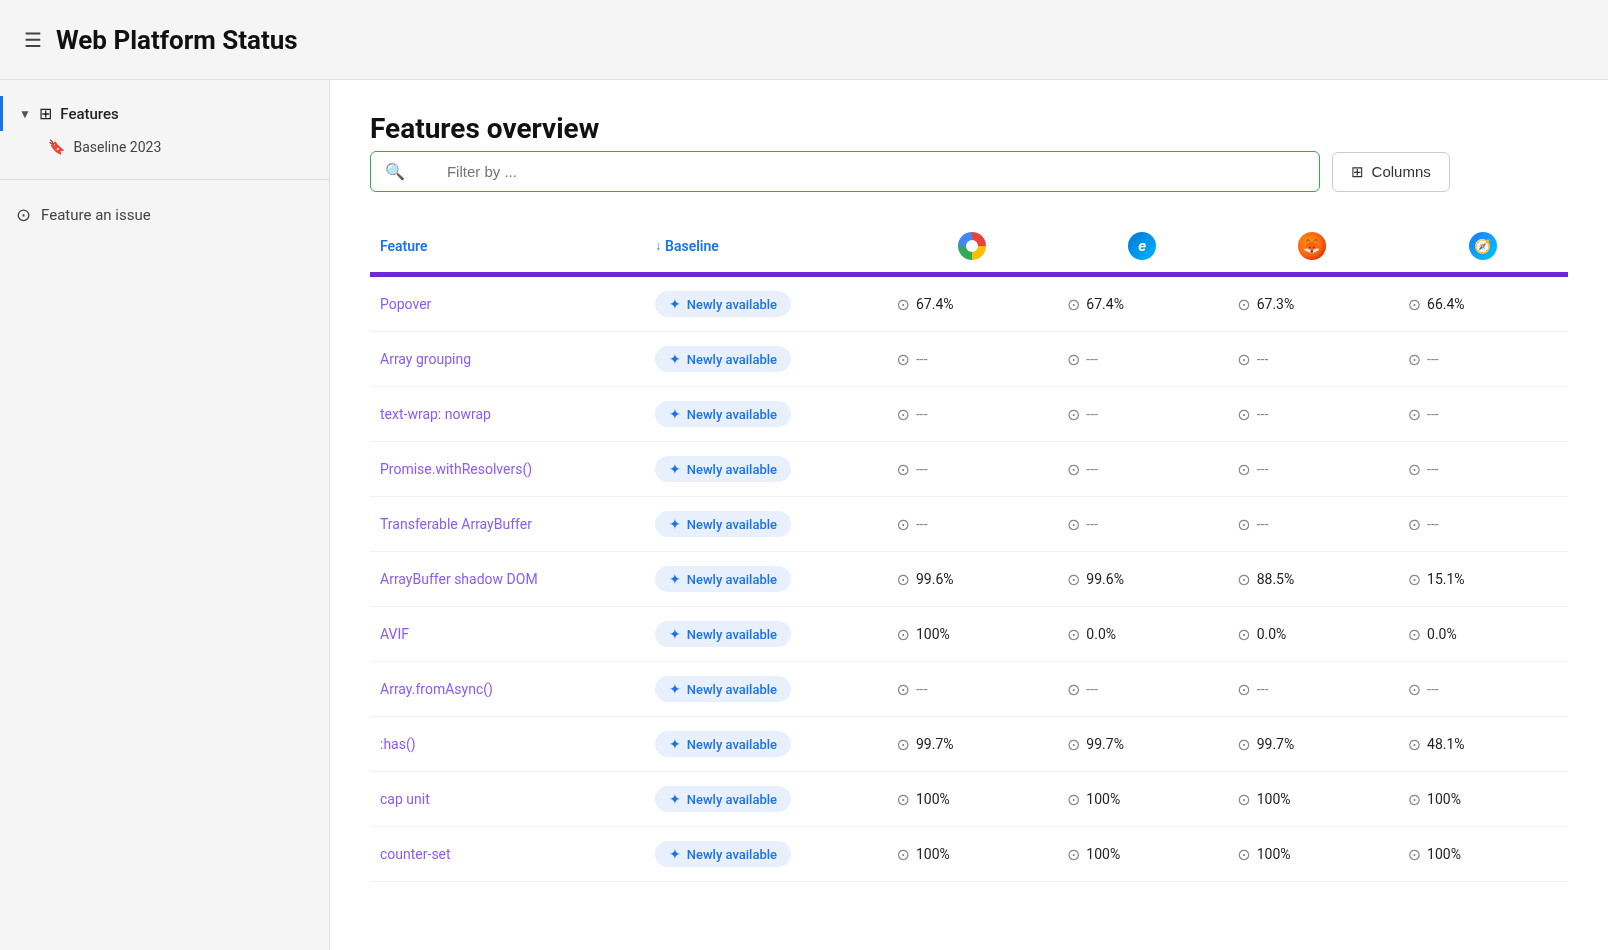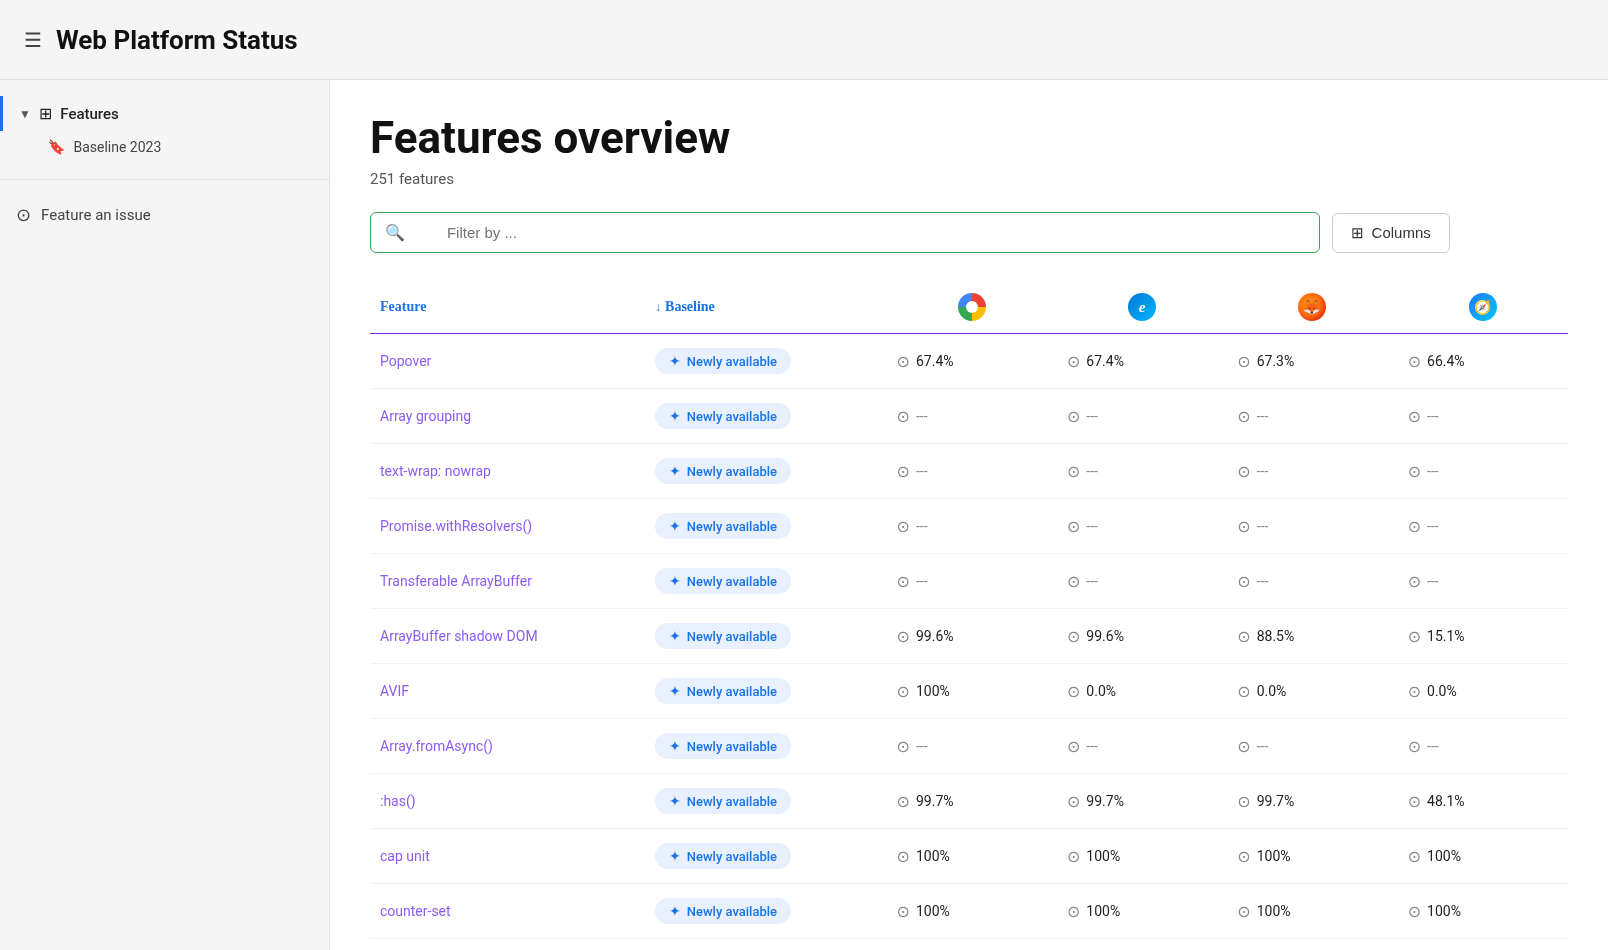--- a/index.html
+++ b/index.html
@@ -51,21 +51,21 @@
       display: flex; align-items: center; gap: 10px;
       padding: 8px 16px;
       cursor: pointer;
       font-size: 15px;
       color: #444;
     }
     .sidebar-report .github-icon { font-size: 18px; }
 
     
     .main { flex: 1; background: #fff; padding: 32px 40px; overflow-y: auto; }
-    .page-title { font-size: 44px; font-weight: 700; color: #111; margin-bottom: 6px; }
+    .page-title { font-size: 28px; font-weight: 700; color: #111; margin-bottom: 6px; }
     .feature-count { font-size: 15px; color: #555; margin-bottom: 24px; }
 
     
     .filter-bar { display: flex; align-items: center; gap: 12px; margin-bottom: 28px; }
     .filter-input-wrap {
       flex: 1; display: flex; align-items: center; gap: 10px;
       border: 1.5px solid #34a853; border-radius: 6px;
       padding: 10px 14px;
       max-width: 950px;
     }
@@ -80,22 +80,21 @@
       padding: 10px 18px; font-size: 15px; cursor: pointer;
       background: #fff; color: #333;
     }
     .columns-btn .columns-icon { font-size: 15px; }
 
     
     .features-table { width: 100%; border-collapse: collapse; }
     .features-table th {
       text-align: left; font-size: 14px; font-weight: 600;
       color: #1a73e8; padding: 12px 10px;
-      border-bottom: 1px solid #6d28d9;
-      font-family: Liberation Serif, serif;
+      border-bottom: 5px solid #6d28d9;
     }
     .features-table th.center { text-align: center; }
     .features-table td {
       padding: 14px 10px;
       border-bottom: 1px solid #f0f0f0;
       font-size: 14px;
       vertical-align: middle;
     }
     .feature-name { color: #8b5cf6; cursor: pointer; }
 
@@ -153,21 +152,20 @@
     </div>
     <div class="sidebar-divider"></div>
     <div class="sidebar-report">
       <span class="github-icon">⊙</span>
       <span>Feature an issue</span>
     </div>
   </nav>
 
   <main class="main">
     <h1 class="page-title">Features overview</h1>
-    <p class="feature-count">251 features</p>
 
     <div class="filter-bar">
       <div class="filter-input-wrap">
         <span class="search-icon">🔍</span>
         <input class="filter-input" type="text" placeholder="Filter by ..." style="">
       </div>
       <button class="columns-btn">
         <span class="columns-icon">⊞</span>
         <span>Columns</span>
       </button>

